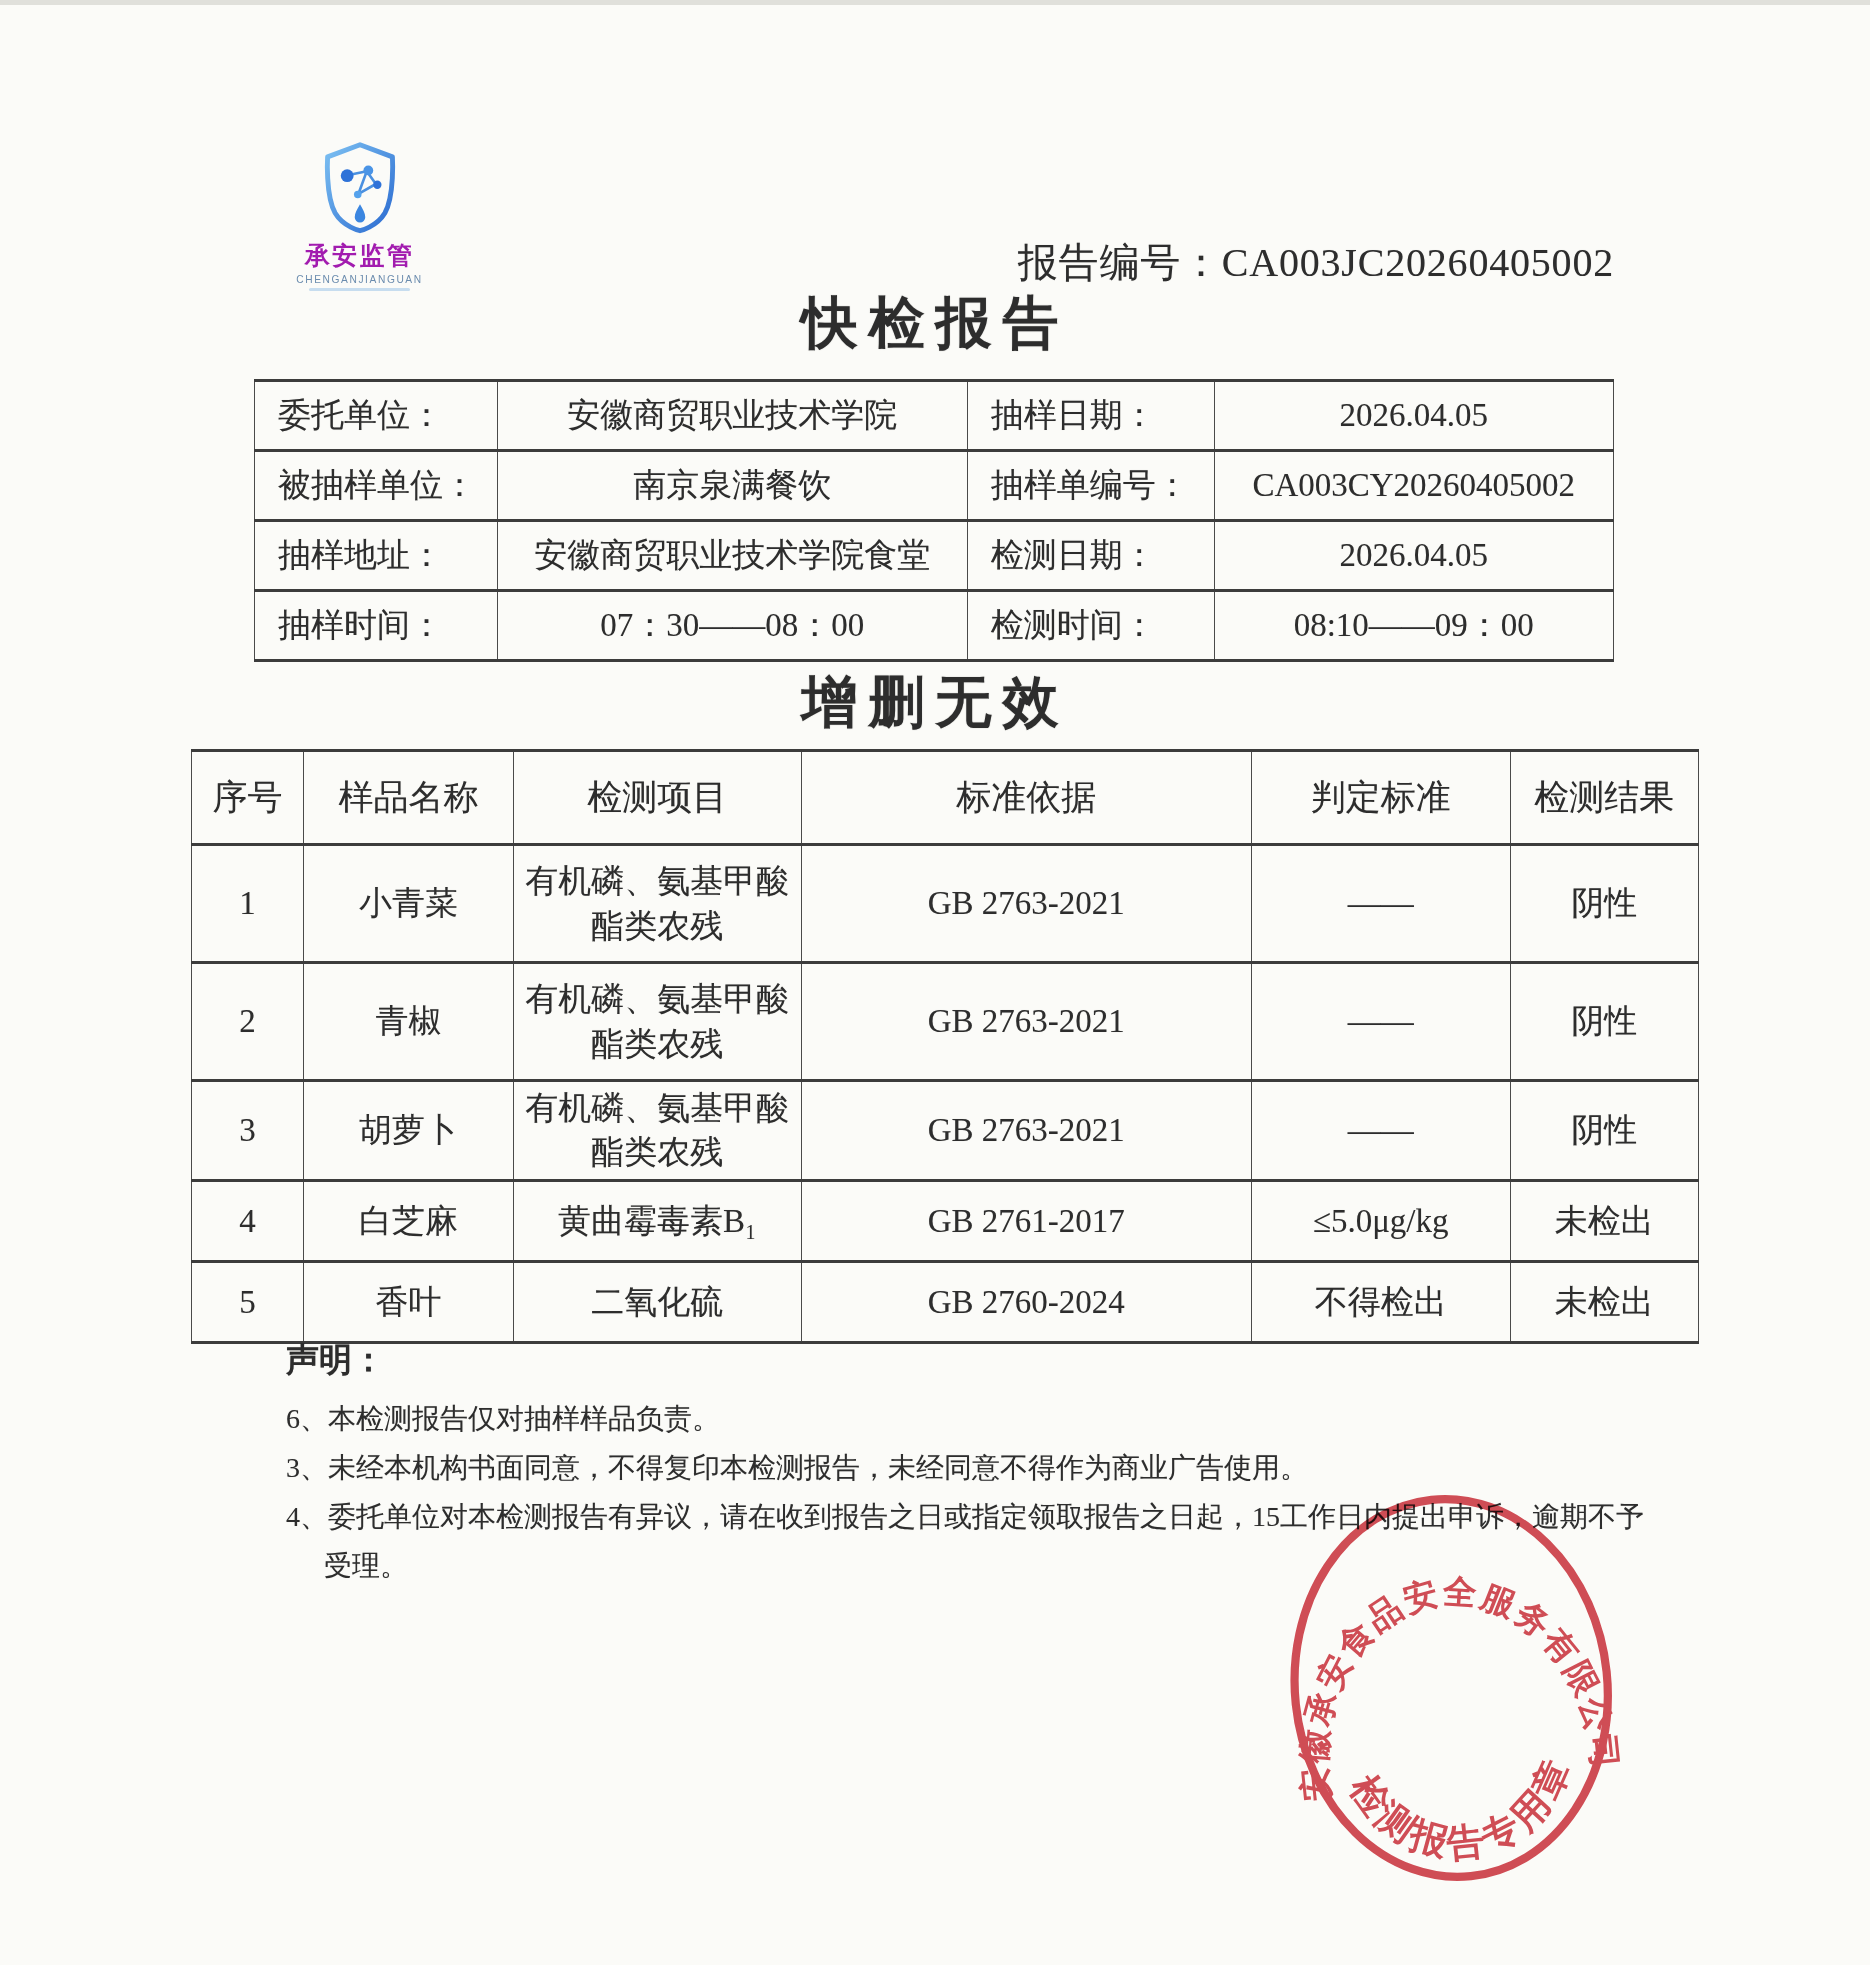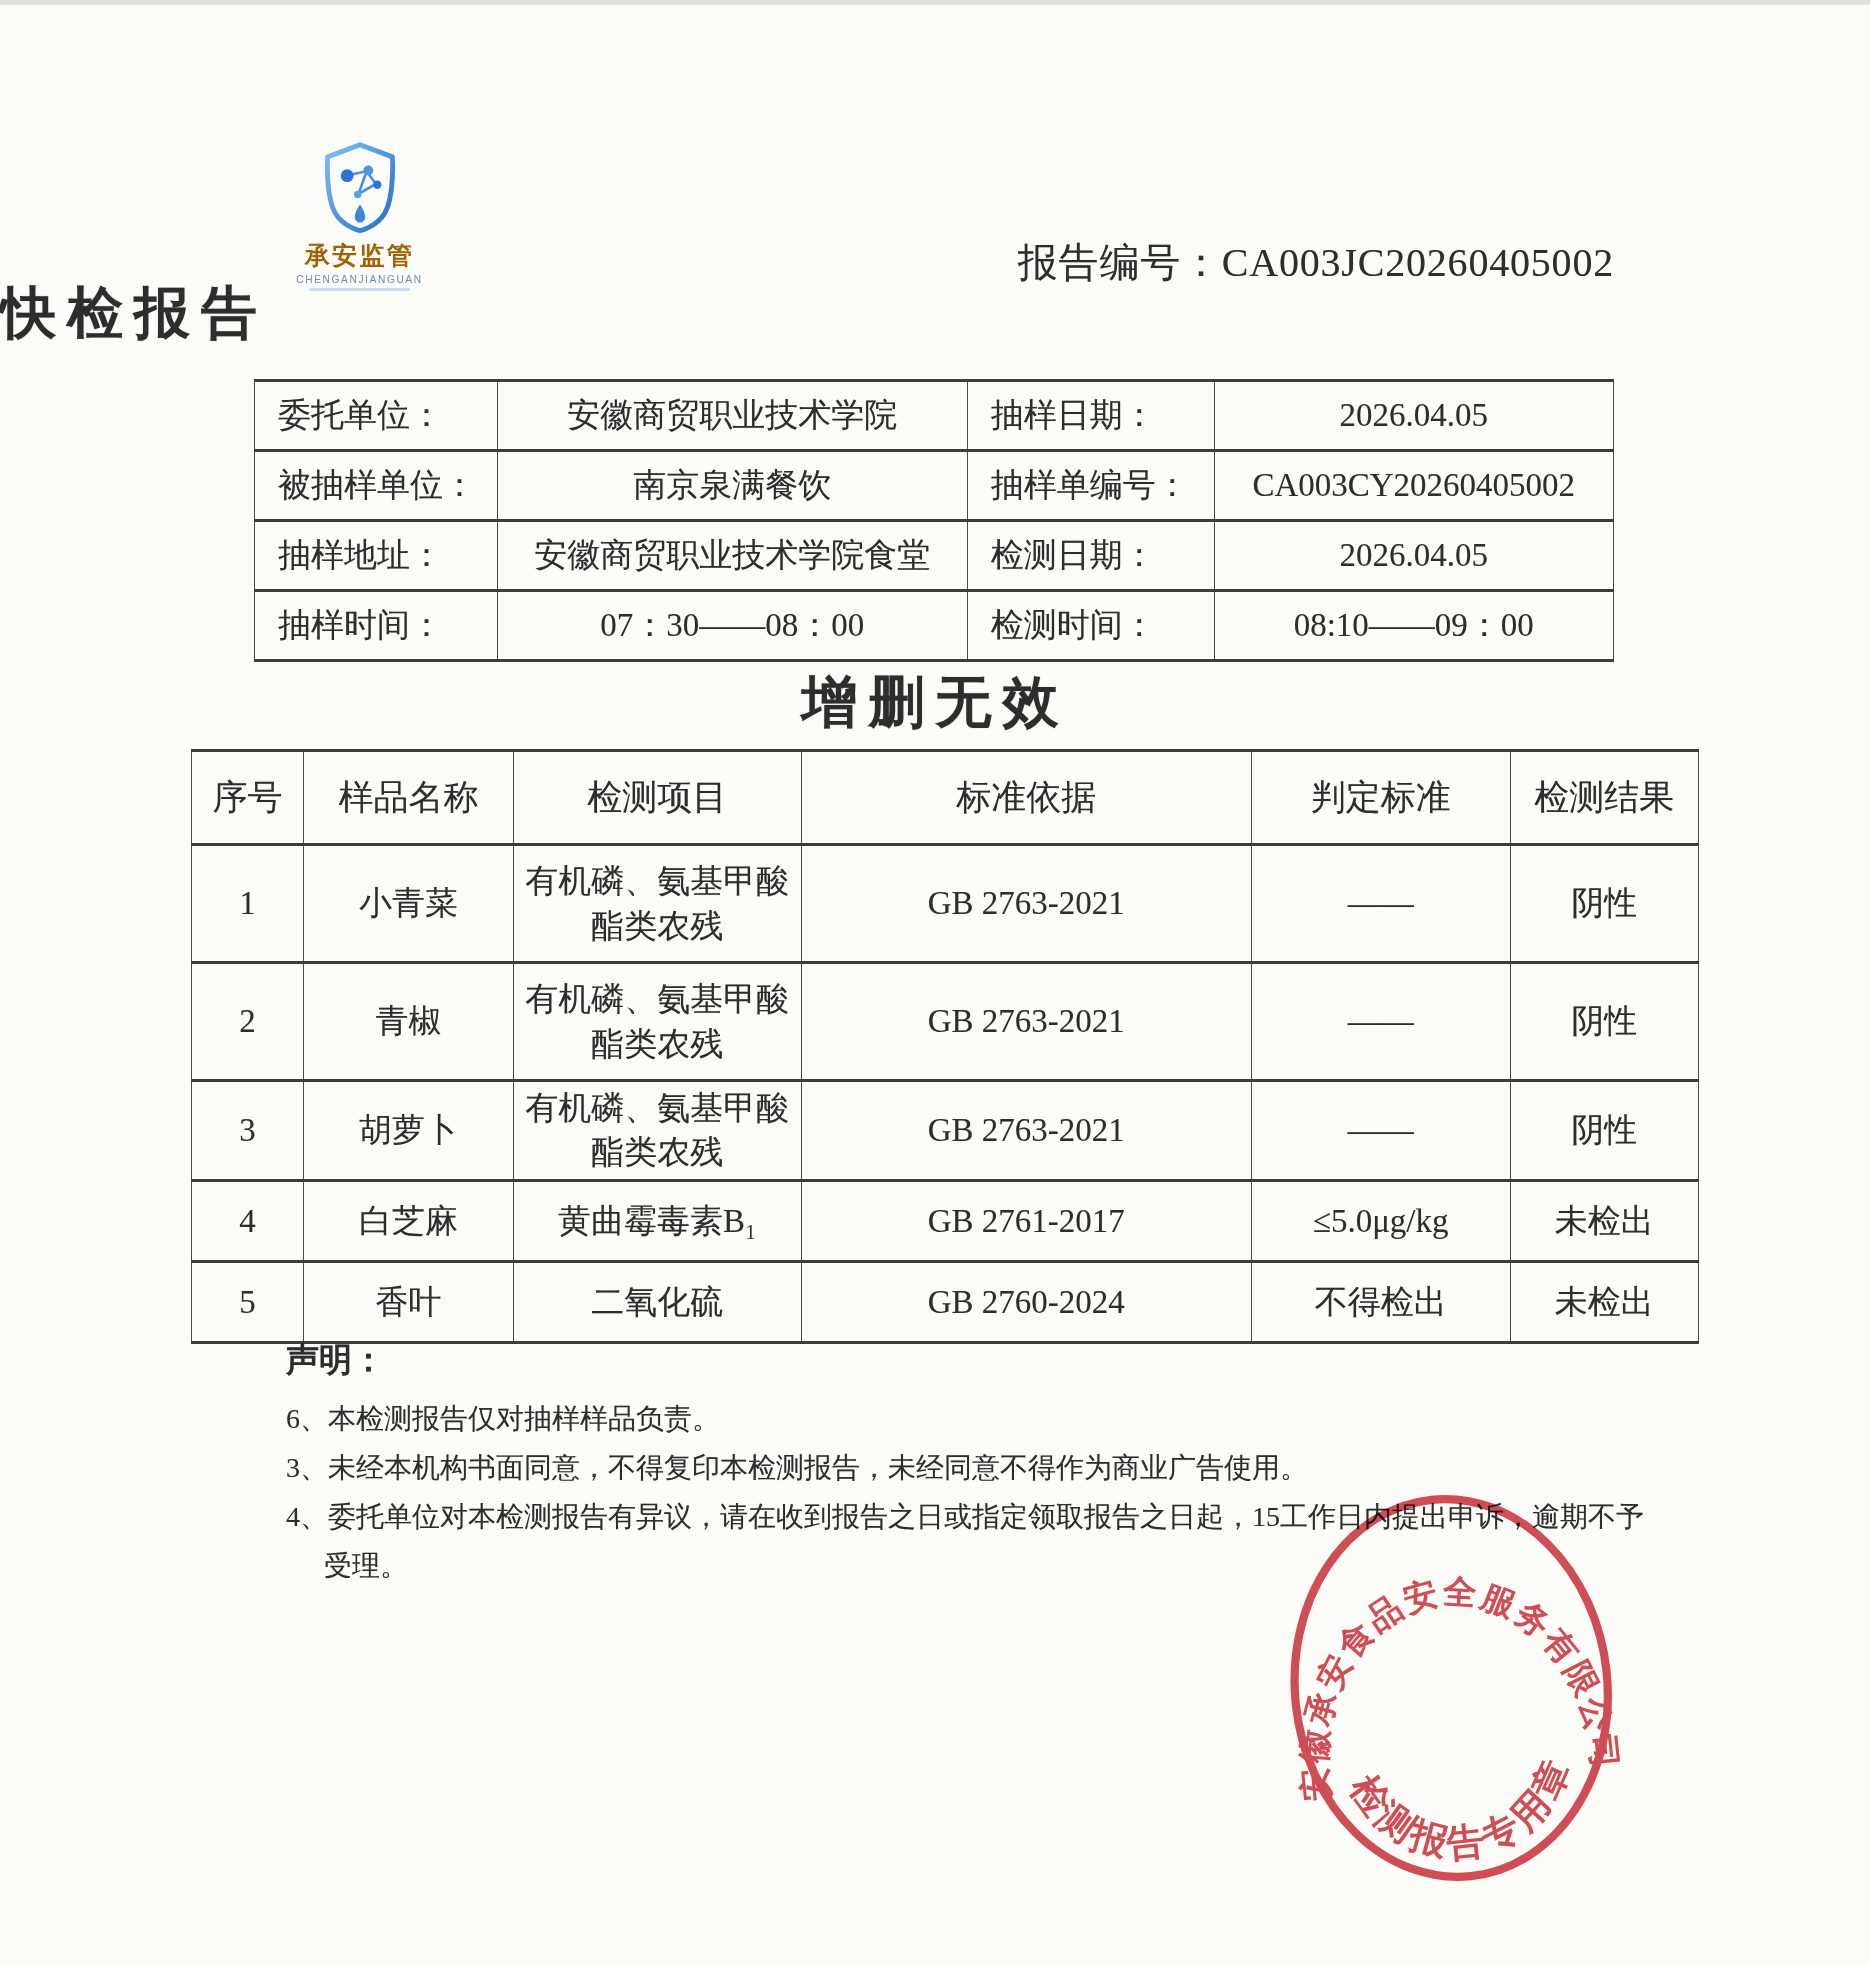--- a/index.html
+++ b/index.html
@@ -9,27 +9,27 @@
     background:#fbfbf8;
     overflow:hidden;
     font-family:"Liberation Serif","DejaVu Serif",serif;
     color:#2d2d2d;
   }
   .page::before{content:"";position:absolute;left:0;top:0;width:100%;height:4.7px;background:#e0e0db;}
   .page::after{content:"";position:absolute;left:0;bottom:0;width:100%;height:6.3px;background:#edebe7;}
 
   
   .logo{position:absolute;left:267px;top:138px;width:185px;text-align:center;}
-  .logo .brand{display:block;margin-top:2.4px;font-size:25px;font-weight:700;color:#a16207;letter-spacing:2.4px;font-family:"Liberation Sans","DejaVu Sans",sans-serif;}
+  .logo .brand{display:block;margin-top:2.4px;font-size:25px;font-weight:700;color:#a21caf;letter-spacing:2.4px;font-family:"Liberation Sans","DejaVu Sans",sans-serif;}
   .logo .brand-en{display:block;margin-top:1.6px;font-size:10.2px;color:#6b8cae;letter-spacing:1.6px;font-family:"Liberation Sans","DejaVu Sans",sans-serif;}
   .logo .brand-bar{display:block;margin:3.1px auto 0;width:55%;height:2.8px;background:#9cc4e8;opacity:.55;border-radius:1.6px;}
 
   
   .report-no{position:absolute;top:235px;right:257px;font-size:40px;letter-spacing:0.8px;text-shadow:0 0 0.8px rgba(0,0,0,.25);}
-  .doc-title{position:absolute;left:0;top:276px;width:100%;text-align:left;font-size:56px;font-weight:700;letter-spacing:11px;text-shadow:0 0 1.2px rgba(0,0,0,.3);}
+  .doc-title{position:absolute;left:0;top:286px;width:100%;text-align:center;font-size:56px;font-weight:700;letter-spacing:11px;text-shadow:0 0 1.2px rgba(0,0,0,.3);}
   .results-title{position:absolute;left:0;top:665px;width:100%;text-align:center;font-size:56px;font-weight:700;letter-spacing:11px;text-shadow:0 0 1.2px rgba(0,0,0,.3);}
 
   
   table{border-collapse:collapse;table-layout:fixed;background:transparent;}
   td,th{border-left:1.6px solid #4a4a4a;border-right:1.6px solid #4a4a4a;border-top:3.5px solid #3c3c3c;border-bottom:3.5px solid #3c3c3c;
         text-align:center;vertical-align:middle;font-size:33px;font-weight:400;line-height:1.35;
         padding:3.9px 5.5px;text-shadow:0 0 0.8px rgba(0,0,0,.22);overflow:hidden;}
   .info-table{position:absolute;left:254px;top:379px;width:1360px;padding-left:24px;}
   .info-table tr{height:70px;}
   .info-table td.lbl{text-align:left;padding-left:23px;}

